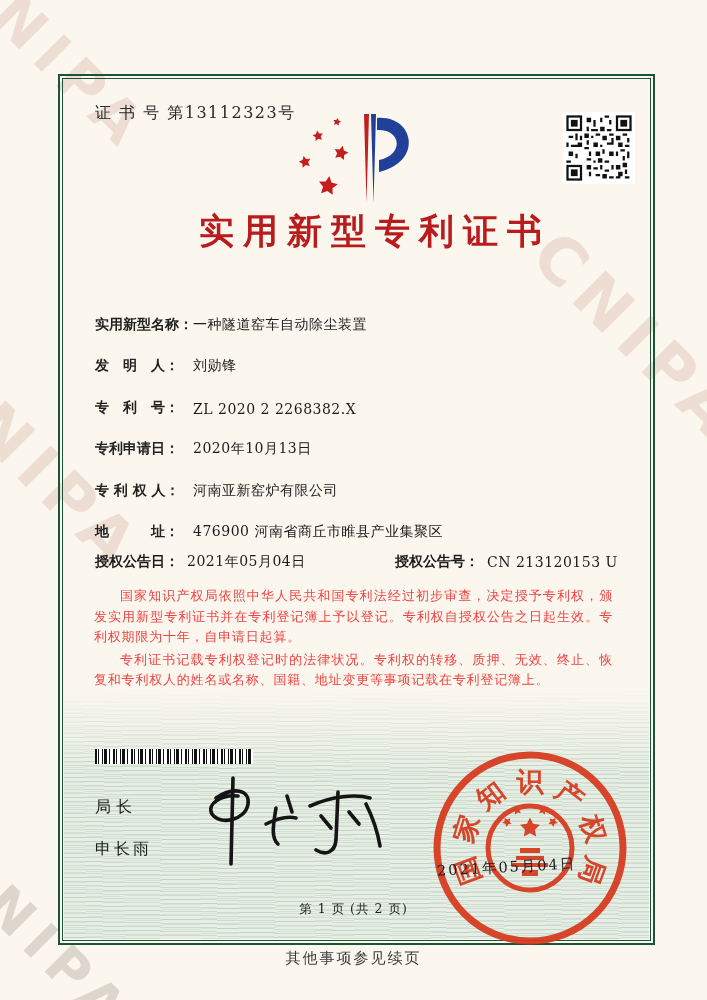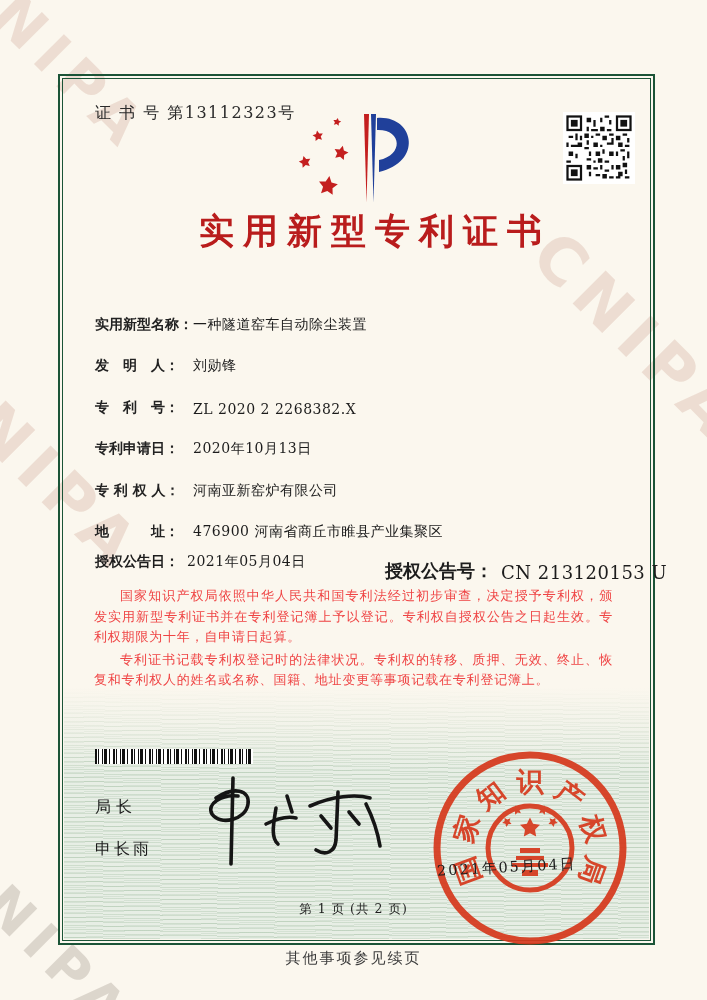--- a/index.html
+++ b/index.html
@@ -27,21 +27,21 @@
   .cert-no{position:absolute;left:95px;top:103px;font-size:16px;letter-spacing:1.5px;color:#2a2a2a;}
   .logo{position:absolute;left:278px;top:106px;width:150px;height:100px;}
   .qr{position:absolute;left:563px;top:112px;width:72px;height:72px;background:#fff;}
   .doc-title{position:absolute;left:0;right:0;top:208px;text-align:center;
       font-size:35px;font-weight:bold;letter-spacing:9px;color:#b91c1c;margin-left:43px;}
   .fields{position:absolute;left:95px;top:292px;right:95px;}
   .field-row{height:41.5px;display:flex;align-items:flex-end;font-size:14px;}
   .field-label{flex:none;width:90px;font-weight:bold;color:#222;white-space:pre;}
   .field-value{margin-left:8px;letter-spacing:0.5px;}
   .grant-row{position:absolute;left:95px;top:541px;height:41.5px;display:flex;align-items:center;font-size:14px;}
-  .grant-no{position:absolute;left:385px;top:541px;height:41.5px;display:flex;align-items:flex-end;font-size:18px;}
+  .grant-no{position:absolute;left:395px;top:541px;height:41.5px;display:flex;align-items:center;font-size:14px;}
   .grant-label{font-weight:bold;white-space:pre;}
   .paras{position:absolute;left:94px;top:586px;width:519px;font-size:13px;line-height:20.5px;
       text-align:justify;letter-spacing:0.8px;color:#ef4444;}
   .paras p{margin:0 0 2px 0;text-indent:2em;}
   .barcode{position:absolute;left:95px;top:749px;width:158px;height:15px;background:
      repeating-linear-gradient(90deg,#111 0 2px,#fff 2px 3px,#111 3px 4px,#fff 4px 7px,
        #111 7px 8px,#fff 8px 9px,#111 9px 12px,#fff 12px 14px,#111 14px 15px,#fff 15px 18px);}
   .director-title{position:absolute;left:95px;top:797px;font-size:16px;letter-spacing:5px;color:#1a1a1a;}
   .director-name{position:absolute;left:95px;top:839px;font-size:16px;letter-spacing:3px;color:#1a1a1a;text-align:center;}
   .signature{position:absolute;left:190px;top:768px;width:210px;height:110px;}

